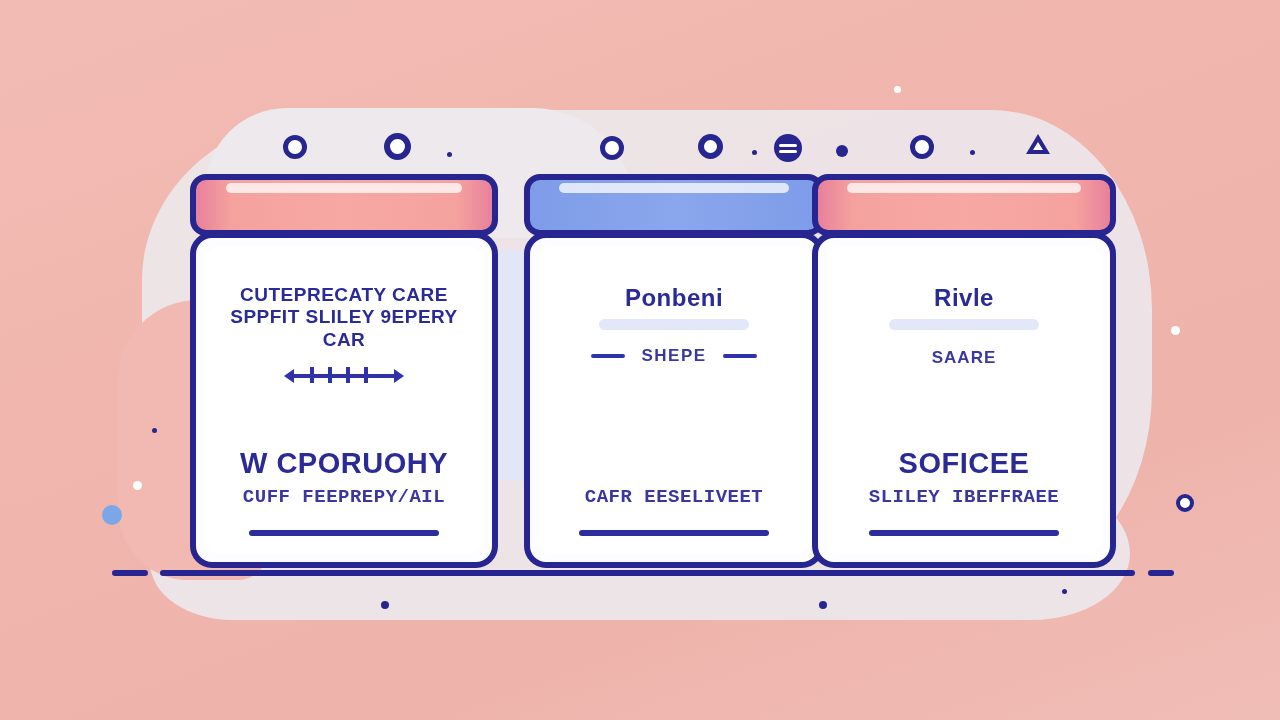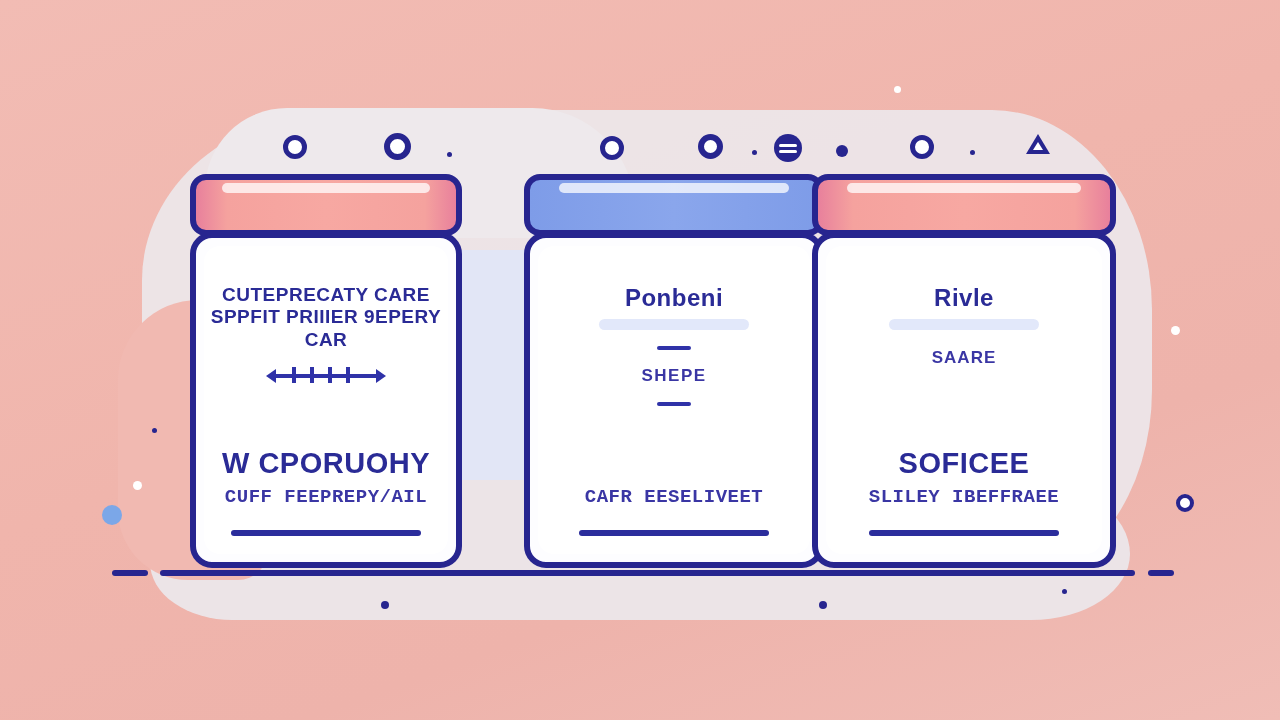--- a/index.html
+++ b/index.html
@@ -70,21 +70,21 @@
     content:"";position:absolute;left:5px;top:16px;width:18px;height:3px;
     background:#ffffff;border-radius:2px;
   }
 
   
   .baseline-seg{position:absolute;height:6px;background:#27258f;border-radius:3px;}
 
   
   .cards{position:absolute;left:0;top:0;width:1280px;height:720px;}
   .card{
-    position:absolute;top:174px;width:272px;height:394px;
+    position:absolute;top:174px;width:308px;height:394px;
   }
   .card.c1{left:190px;}
   .card.c2{left:524px;width:300px;}
   .card.c3{left:812px;width:304px;}
 
   .card-header{
     position:absolute;left:0;top:0;width:100%;height:62px;
     border:6px solid #27258f;border-radius:16px;box-sizing:border-box;
     overflow:hidden;
   }
@@ -149,21 +149,20 @@
   }
   .arrow-ticks .ah.l{left:0;border-right:10px solid #2f32a8;}
   .arrow-ticks .ah.r{right:0;border-left:10px solid #2f32a8;}
   .arrow-ticks .tk{
     position:absolute;top:-2px;width:4px;height:16px;background:#2f32a8;
   }
 
   .dash-label{
     display:flex;align-items:center;justify-content:center;gap:16px;
     margin-top:16px;
-    flex-direction:column;
   }
   .dash-label .dash{width:34px;height:4px;background:#2f32a8;border-radius:2px;}
   .dash-label .lbl{
     color:#3a36a4;font-weight:bold;font-size:17px;letter-spacing:1.5px;
   }
   .sub-label{
     color:#3a36a4;font-weight:bold;font-size:17px;letter-spacing:1px;
     margin-top:18px;text-align:center;
   }
 
@@ -223,21 +222,21 @@
     </div>
 
   <div class="cards" id="cards-layer">
       <div class="card c1">
         <div class="accent-strip strip-orange"></div>
         <div class="card-body">
           <div class="body-inner"></div>
           <div class="card-content">
             <div class="title two-line">
               <div>CUTEPRECATY CARE</div>
-              <div>SPPFIT PRIIIER 9EPERY CAR</div>
+              <div>SPPFIT SLILEY 9EPERY CAR</div>
             </div>
             <div class="arrow-row">
               <div class="arrow-ticks">
                 <div class="shaft"></div>
                 <div class="ah l"></div>
                 <div class="ah r"></div>
                 <div class="tk" style="left: 26px;"></div>
                 <div class="tk" style="left: 44px;"></div>
                 <div class="tk" style="left: 62px;"></div>
                 <div class="tk" style="left: 80px;"></div>

